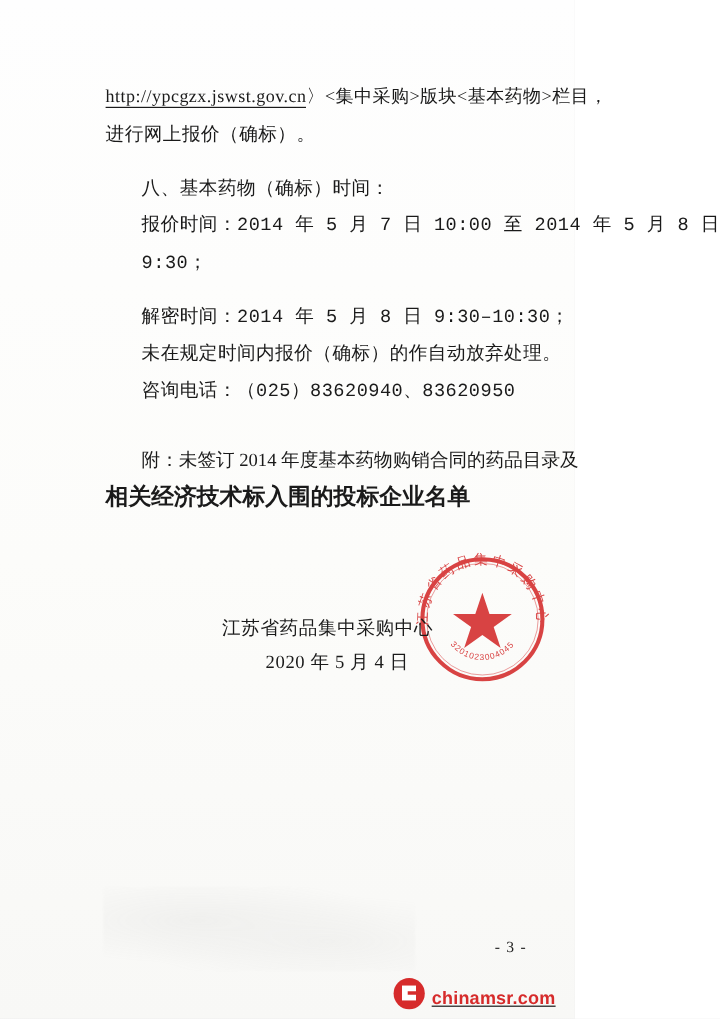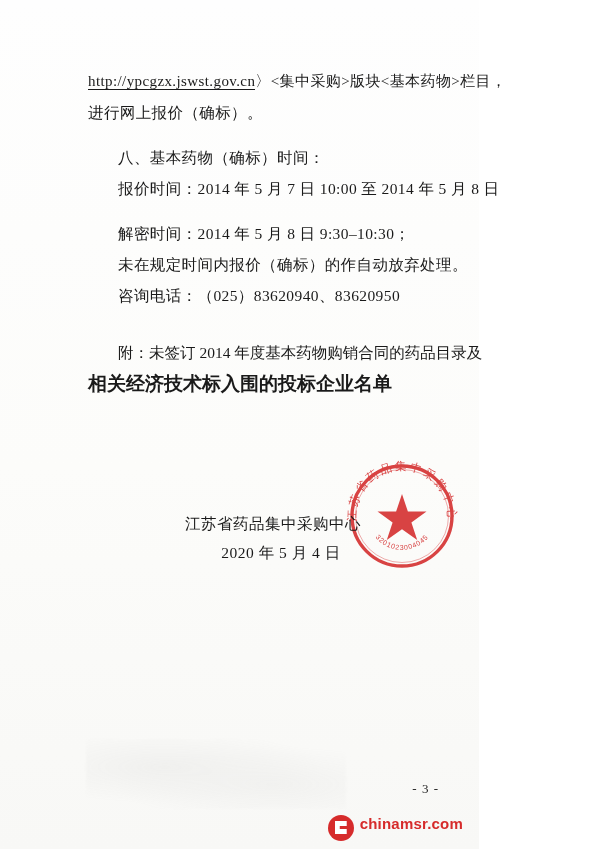--- a/index.html
+++ b/index.html
@@ -43,21 +43,21 @@
   .url-line {
     font-family: "Liberation Serif", serif;
     font-size: 15px;
   }
   .url {
     text-decoration: none;
     color: #1a1a1a;
     border-bottom: 1px solid #1a1a1a;
   }
   .indent1 { padding-left: 30px; }
-  .indent2 { padding-left: 30px; }
+  .indent2 { padding-left: 30px; font-family: Liberation Mono, monospace; }
   .gap-sm { height: 14px; }
   .gap-md { height: 26px; }
   .attach {
     padding-left: 30px;
     font-size: 15.5px;
     line-height: 31px;
   }
   .attach2 {
     font-size: 19px;
     line-height: 31px;
@@ -118,23 +118,24 @@
       radial-gradient(ellipse at 72% 65%, #aaa 0%, rgba(255,255,255,0) 60%);
     filter: blur(1px);
   }
 
   
   .watermark {
     position: absolute;
     right: 8px;
     bottom: 4px;
     display: flex;
-    align-items: flex-start;
+    align-items: flex-end;
     gap: 6px;
     padding: 4px 8px;
+    text-decoration: underline;
   }
   .wm-mark {
     width: 26px;
     height: 26px;
     border-radius: 50%;
     background: #d62b2b;
     position: relative;
     flex: none;
   }
   .wm-mark::after {
@@ -166,20 +167,21 @@
       <a class="url" href="#">http://ypcgzx.jswst.gov.cn</a><span>〉&lt;集中采购&gt;版块&lt;基本药物&gt;栏目，</span>
     </div>
 
     <div class="line">进行网上报价（确标）。</div>
 
     <div class="gap-sm"></div>
 
     <div class="line indent1">八、基本药物（确标）时间：</div>
 
     <div class="line indent2">报价时间：2014 年 5 月 7 日 10:00 至 2014 年 5 月 8 日</div>
+    <div class="line indent2">9:30；</div>
 
     <div class="gap-sm"></div>
 
     <div class="line indent2">解密时间：2014 年 5 月 8 日 9:30–10:30；</div>
     <div class="line indent2">未在规定时间内报价（确标）的作自动放弃处理。</div>
     <div class="line indent2">咨询电话：（025）83620940、83620950</div>
 
     <div class="gap-md"></div>
 
     <div class="attach">附：未签订 2014 年度基本药物购销合同的药品目录及</div>

